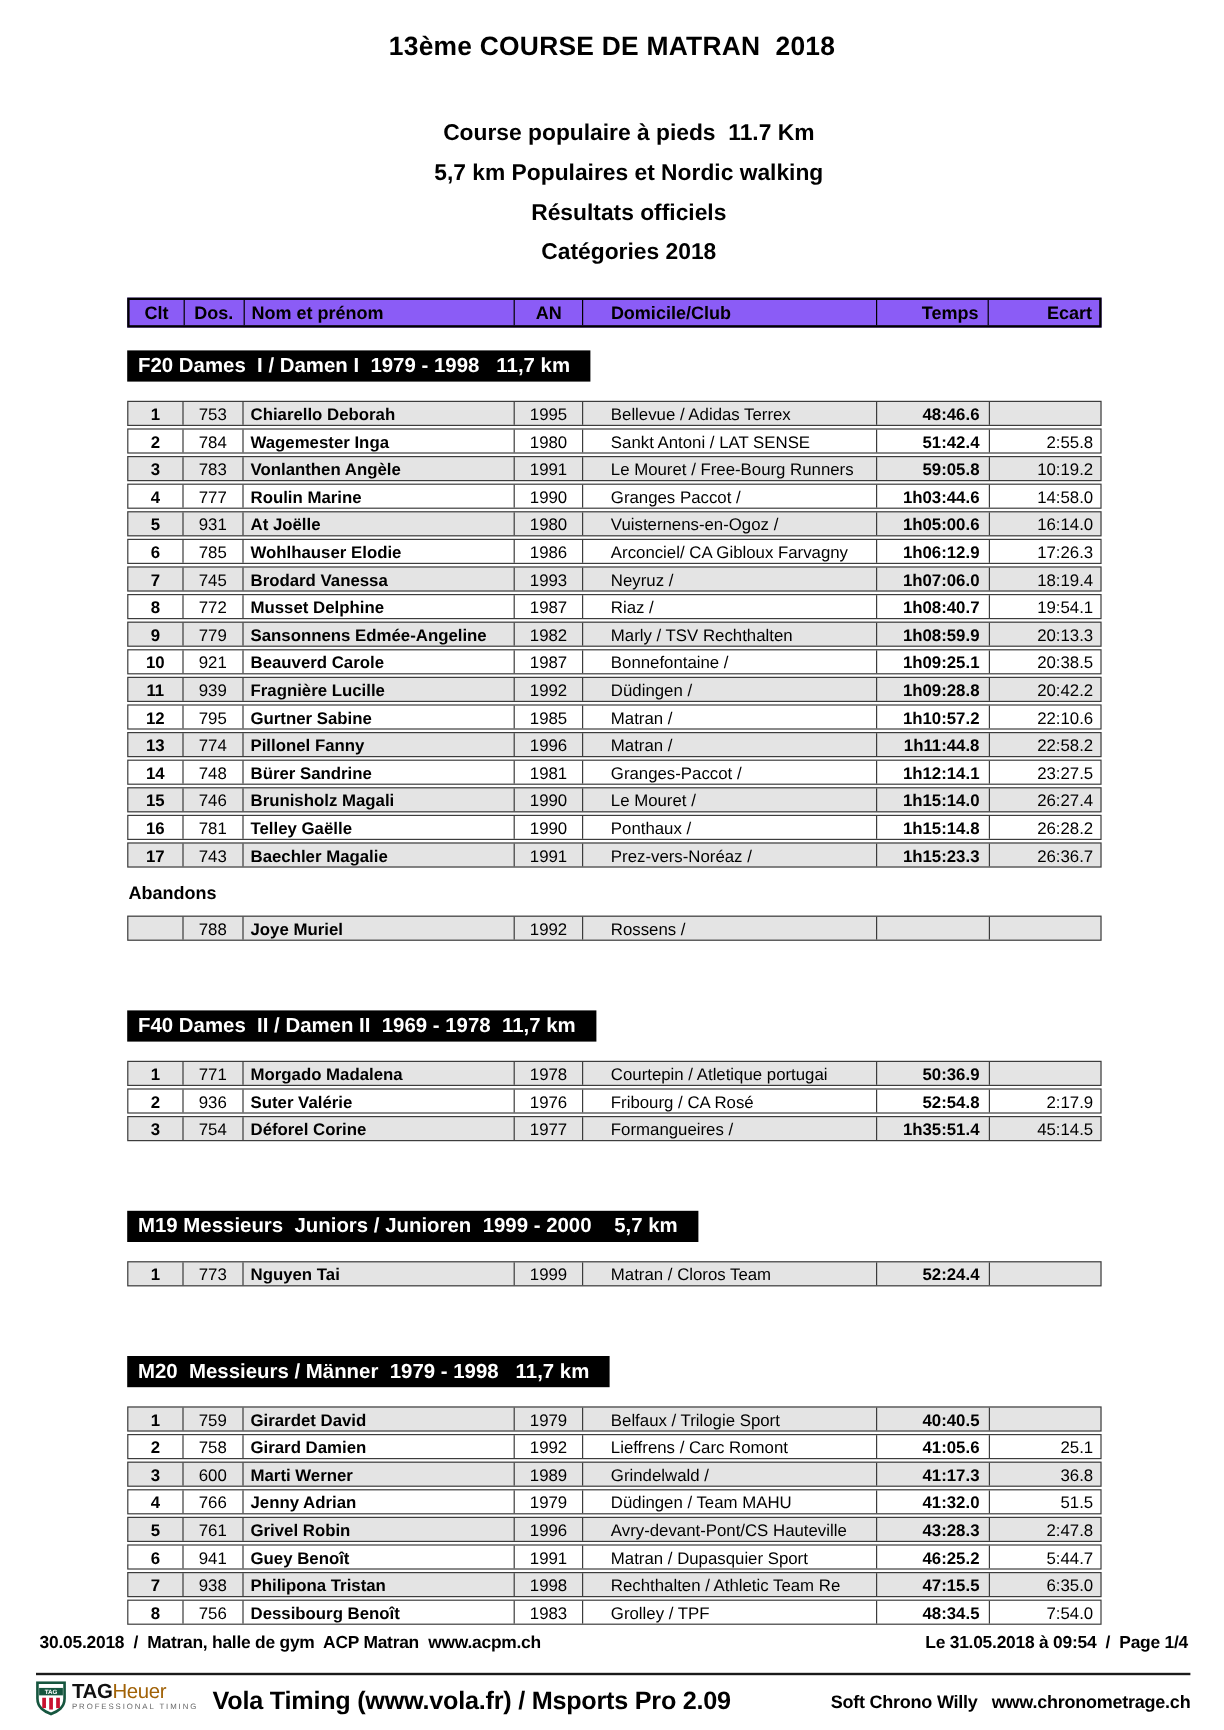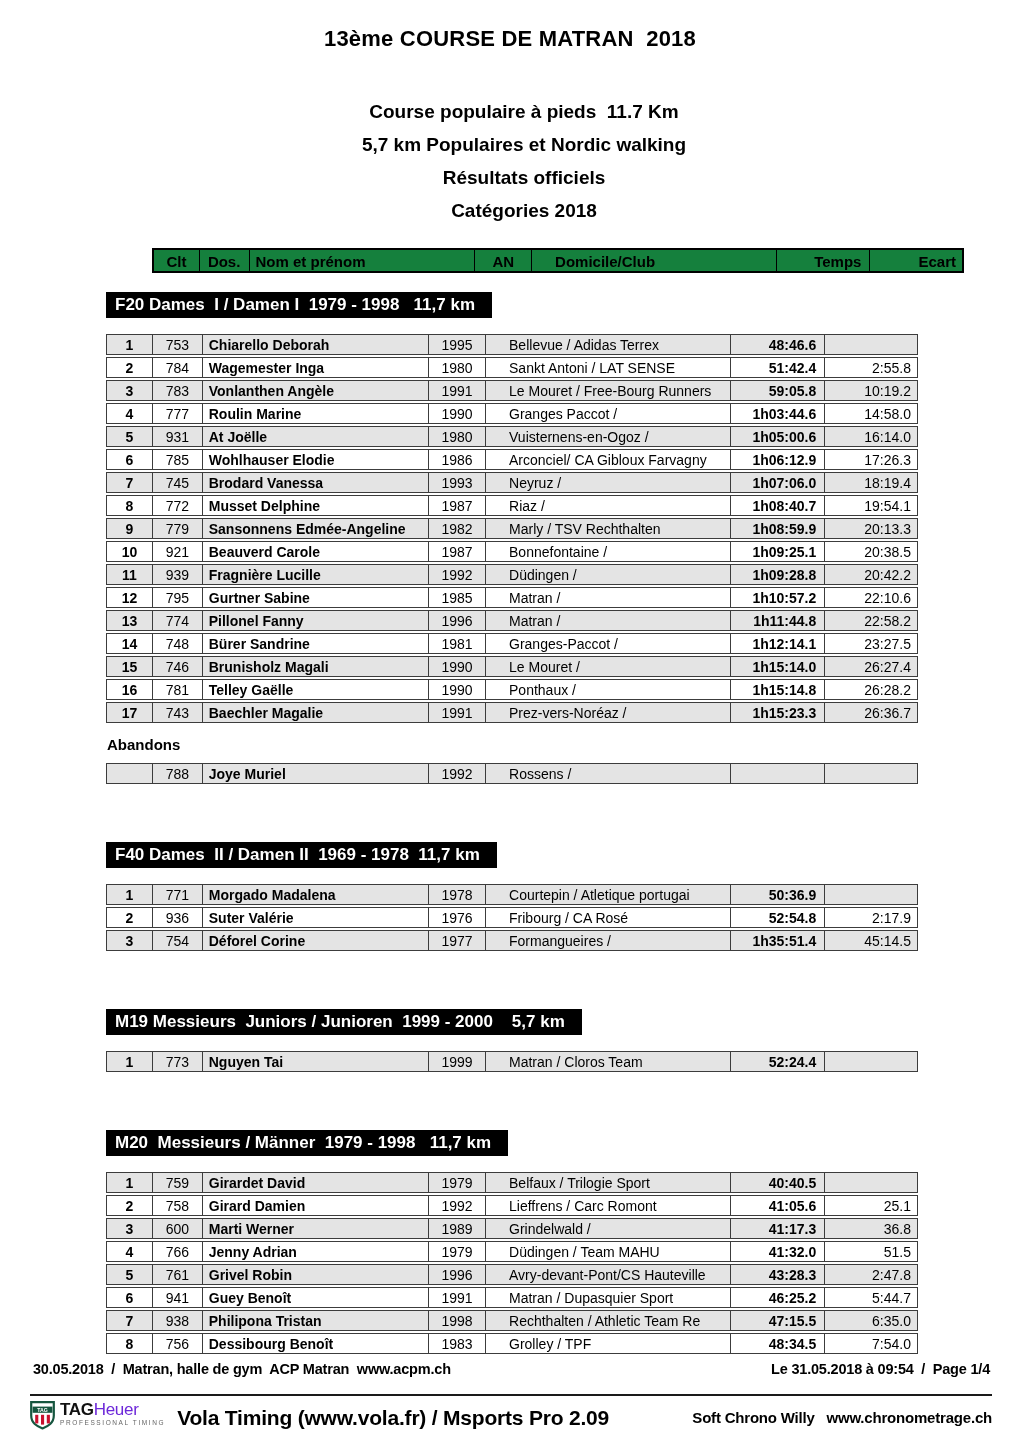--- a/index.html
+++ b/index.html
@@ -38,23 +38,22 @@
     margin-left: 106px;
     width: 812px;
   }
 
   .header-row {
     margin-top: 21px;
     display: flex;
     width: 812px;
     height: 25px;
     border: 2px solid #000;
-    background: #15803d;
-    font-weight: bold;
-    margin-left: 46px;
+    background: #8b5cf6;
+    font-weight: bold;
   }
   .header-row .cell { font-size: 15px; line-height: 21px; }
 
   .cell {
     overflow: hidden;
     white-space: nowrap;
     font-size: 14px;
     line-height: 19px;
     padding-top: 1px;
   }
@@ -126,21 +125,21 @@
     align-items: center;
   }
   .brand {
     display: flex;
     align-items: flex-start;
     gap: 5px;
   }
   .brand-words { display: flex; flex-direction: column; }
   .brand-main { font-size: 17px; line-height: 17px; letter-spacing: -0.3px; }
   .brand-main .tag { font-weight: bold; color: #111; }
-  .brand-main .heuer { font-weight: normal; color: #6d28d9; }
+  .brand-main .heuer { font-weight: normal; color: #a16207; }
   .brand-sub {
     font-size: 6.5px;
     letter-spacing: 1.6px;
     color: #666;
     margin-top: 1px;
   }
   .vola-credit {
     margin-left: 12px;
     font-size: 21px;
     font-weight: bold;

